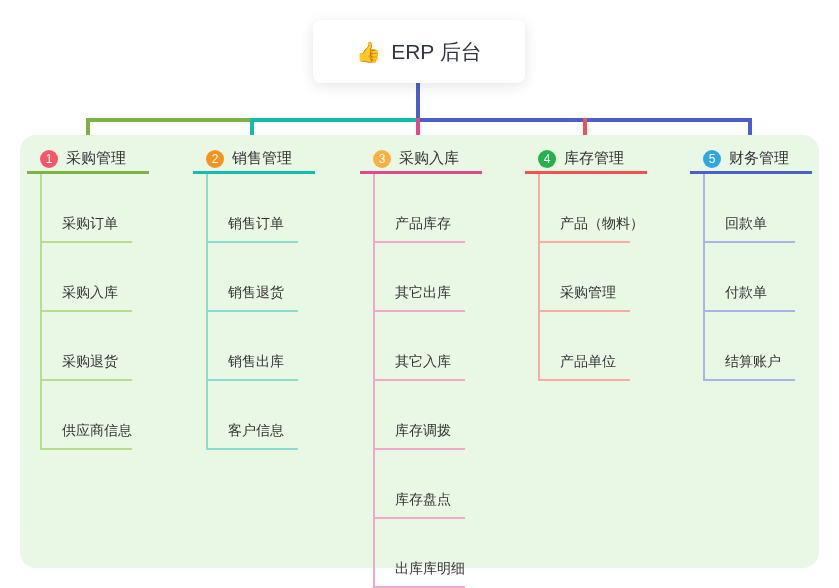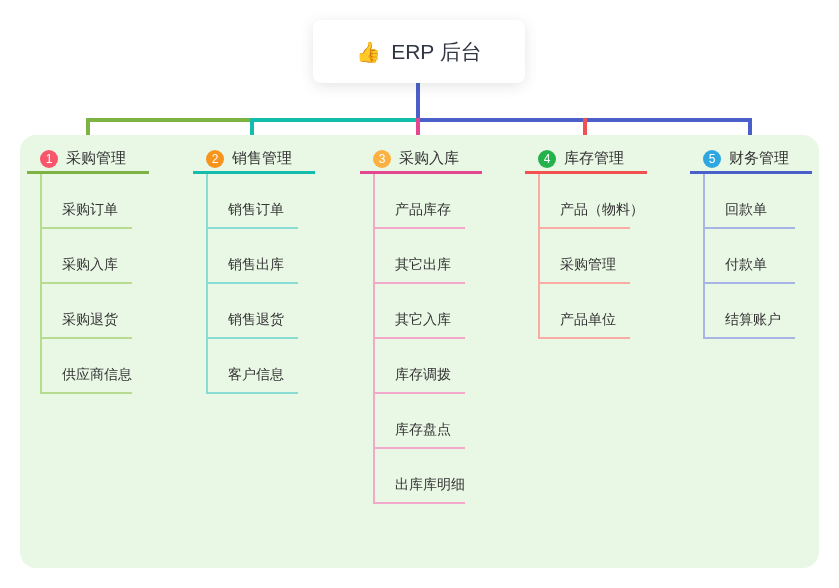--- a/index.html
+++ b/index.html
@@ -40,21 +40,21 @@
   .b3 { left:525px; --c:#f25051; --l:#f9aba4; --badge:#26b24b; }
   .b4 { left:690px; --c:#4a5fc9; --l:#a8b4e6; --badge:#2ea7e0; }
 
   .branch-head { display:flex; align-items:center; gap:8px; height:28px;
     padding-left:13px; border-bottom:3px solid var(--c); width:122px; cursor:default; }
   .badge { width:18px; height:18px; border-radius:50%; background:var(--badge);
     color:#fff; font-size:12px; line-height:18px; text-align:center; flex:0 0 18px; }
   .branch-title { font-size:15px; font-weight:500; color:#333; white-space:nowrap;text-align:center; }
 
   .children { margin-left:13px; width:92px; border-left:2px solid var(--l); }
-  .child { height:55px; display:flex; align-items:flex-end;
+  .child { height:69px; display:flex; align-items:flex-end;
     padding:0 0 8px 20px; border-bottom:2px solid var(--l);
     font-size:14px; color:#333; white-space:nowrap; }
 </style>
 </head>
 <body>
 
 <div class="stage">
 
   <div class="hline bus bus-green"></div>
   <div class="hline bus bus-teal"></div>
@@ -86,22 +86,22 @@
     </div>
   </div>
 
   <div class="branch b1">
     <div class="branch-head">
       <span class="badge">2</span>
       <span class="branch-title">销售管理</span>
     </div>
     <div class="children">
       <div class="child">销售订单</div>
+      <div class="child">销售退货</div>
       <div class="child">销售出库</div>
-      <div class="child">销售退货</div>
       <div class="child">客户信息</div>
     </div>
   </div>
 
   <div class="branch b2">
     <div class="branch-head">
       <span class="badge">3</span>
       <span class="branch-title">采购入库</span>
     </div>
     <div class="children">

